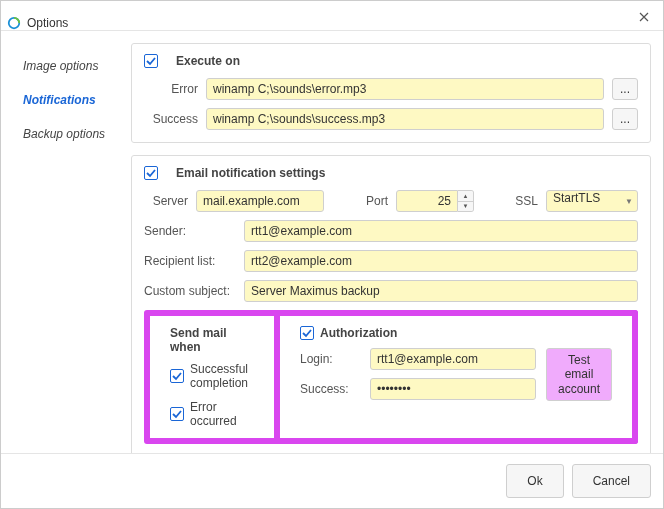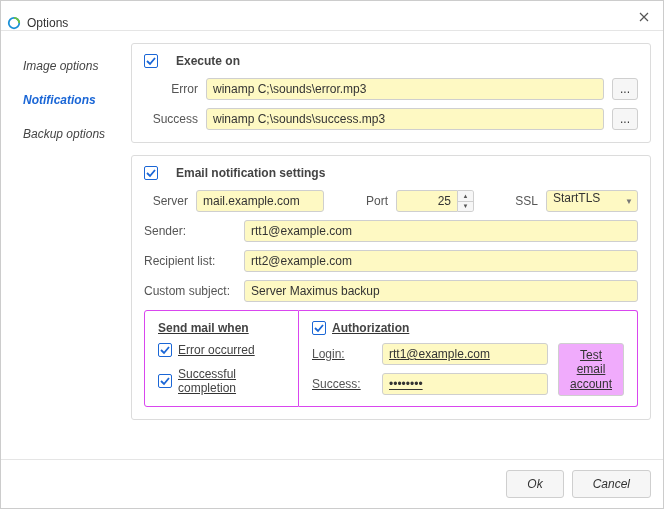--- a/index.html
+++ b/index.html
@@ -152,24 +152,23 @@
 
   .kv-row .lbl { width:92px; text-align:left; }
   .kv-row .input { flex:1; }
 
   
   .inner-groups {
     display:flex;
     gap:0;
   }
   .inner-group {
-    border:1px solid #d946ef;
-    border-radius:3px;
-    padding:10px 13px;
-    text-decoration:underline;
+    border:6px solid #d946ef;
+    border-radius:3px;
+    padding:10px 20px;
   }
   .inner-group + .inner-group { border-left:none; border-top-left-radius:0; border-bottom-left-radius:0; }
   .inner-group:first-child { border-top-right-radius:0; border-bottom-right-radius:0; }
   .inner-group h4 {
     margin:0 0 8px 0;
     font-size:12px;
     font-weight:600;
     color:#444;
     display:flex; align-items:center; gap:6px;
   }
@@ -201,21 +200,21 @@
   .check-option:last-child { margin-bottom:0; }
 
   
   .footer {
     border-top:1px solid #e5e5e5;
     padding:10px 12px;
     display:flex;
     justify-content:flex-end;
     gap:8px;
   }
-  .footer .btn { height:28px; padding:0 20px;font-style:italic; }
+  .footer .btn { height:34px; padding:0 20px; }
 
   
   .exec-row .lbl { width:54px; }
 </style>
 </head>
 <body>
 
 <div class="titlebar">
   <span class="app-icon">
     <svg viewBox="0 0 16 16">
@@ -312,29 +311,29 @@
 
       <div class="inner-groups">
         <div class="inner-group send-group">
           <h4>Send mail when</h4>
           <div class="check-option">
             <span class="chk">
               <svg viewBox="0 0 10 10">
                   <path d="M1 5 L4 8 L9 2" fill="none" stroke="#1a66d6" stroke-width="1.8"></path>
                 </svg>
             </span>
-            <span>Error occurred</span>
+            <span>Successful completion</span>
           </div>
           <div class="check-option">
             <span class="chk">
               <svg viewBox="0 0 10 10">
                   <path d="M1 5 L4 8 L9 2" fill="none" stroke="#1a66d6" stroke-width="1.8"></path>
                 </svg>
             </span>
-            <span>Successful completion</span>
+            <span>Error occurred</span>
           </div>
         </div>
 
         <div class="inner-group auth-group">
           <h4>
             <span class="chk">
               <svg viewBox="0 0 10 10">
                   <path d="M1 5 L4 8 L9 2" fill="none" stroke="#1a66d6" stroke-width="1.8"></path>
                 </svg>
             </span>

